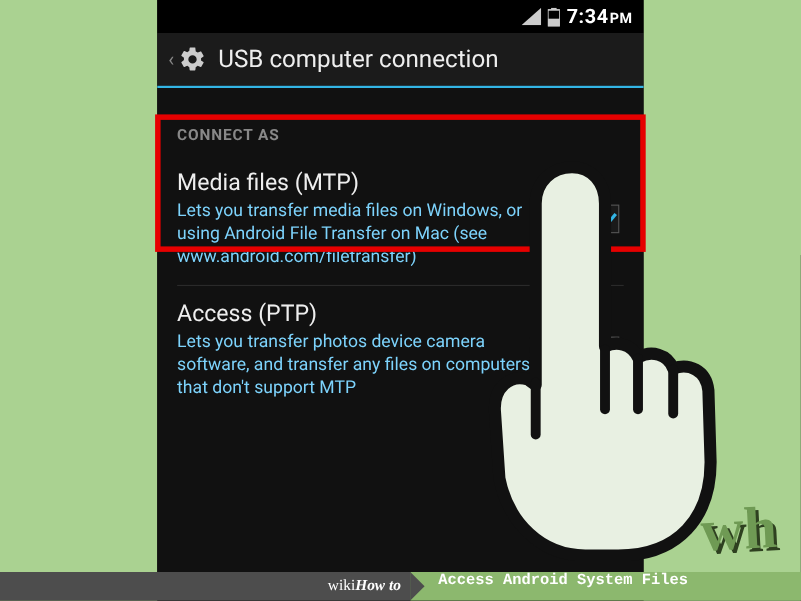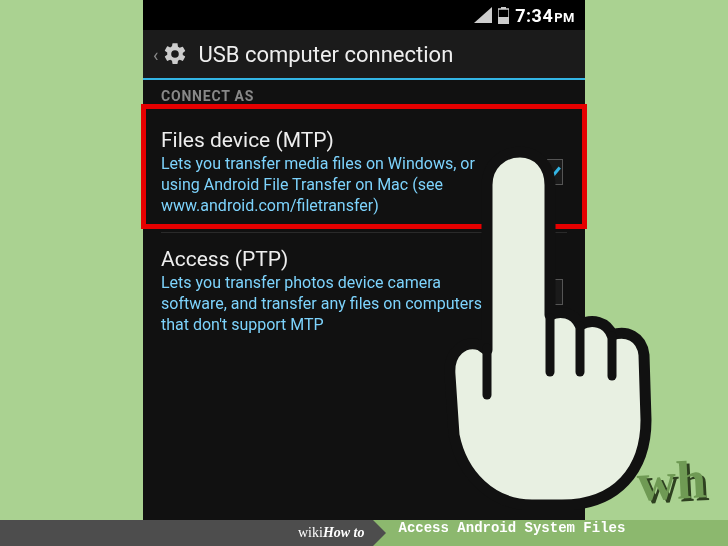--- a/index.html
+++ b/index.html
@@ -23,21 +23,21 @@
 .time { font-size: 18px; font-weight: 700; letter-spacing: 0.5px; }
 .ampm { font-size: 13px; margin-left: 1px; }
 .header {
   height: 50px; background: #1b1b1b; color: #eee;
   display: flex; align-items: center; padding: 0 10px;
   border-bottom: 2px solid #33b5e5;
   font-size: 22px; font-weight: 400;
 }
 .back-chev { color: #888; font-size: 18px; margin-right: 4px; }
 .gear-icon { margin-right: 10px; display: inline-flex; }
-.body { background: #111; height: calc(100% - 80px); padding: 4px 18px 0 18px; }
+.body { background: #111; height: calc(100% - 80px); padding: 31px 18px 0 18px; }
 .section-label {
   color: #888; font-size: 14px; font-weight: 700;
   letter-spacing: 0.8px; margin: 4px 0 10px 0;
 }
 .item {
   padding: 14px 0 16px 0;
   border-bottom: 1px solid #2a2a2a;
   display: flex; align-items: center;
 }
 .item:last-child { border-bottom: none; }
@@ -127,21 +127,21 @@
         </svg>
     </span>
     <span>USB computer connection</span>
   </div>
 
   <div class="body">
     <div class="section-label">CONNECT AS</div>
 
     <div class="item">
       <div class="item-text">
-        <div class="item-title">Files device (MTP)</div>
+        <div class="item-title">Media files (MTP)</div>
         <div class="item-sub">Lets you transfer media files on Windows, or using Android File Transfer on Mac (see www.android.com/filetransfer)</div>
       </div>
       <div class="checkbox checked"></div>
     </div>
 
     <div class="item">
       <div class="item-text">
         <div class="item-title">Access (PTP)</div>
         <div class="item-sub">Lets you transfer photos device camera software, and transfer any files on computers that don't support MTP</div>
       </div>

